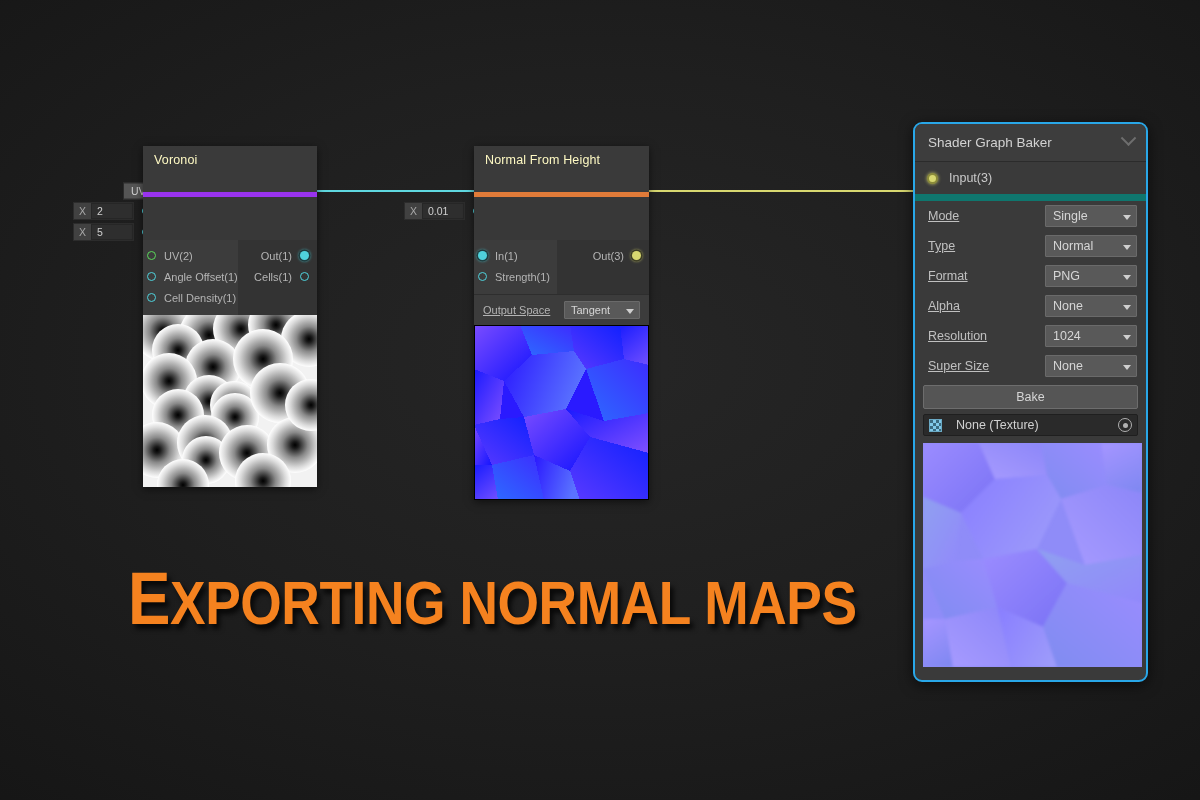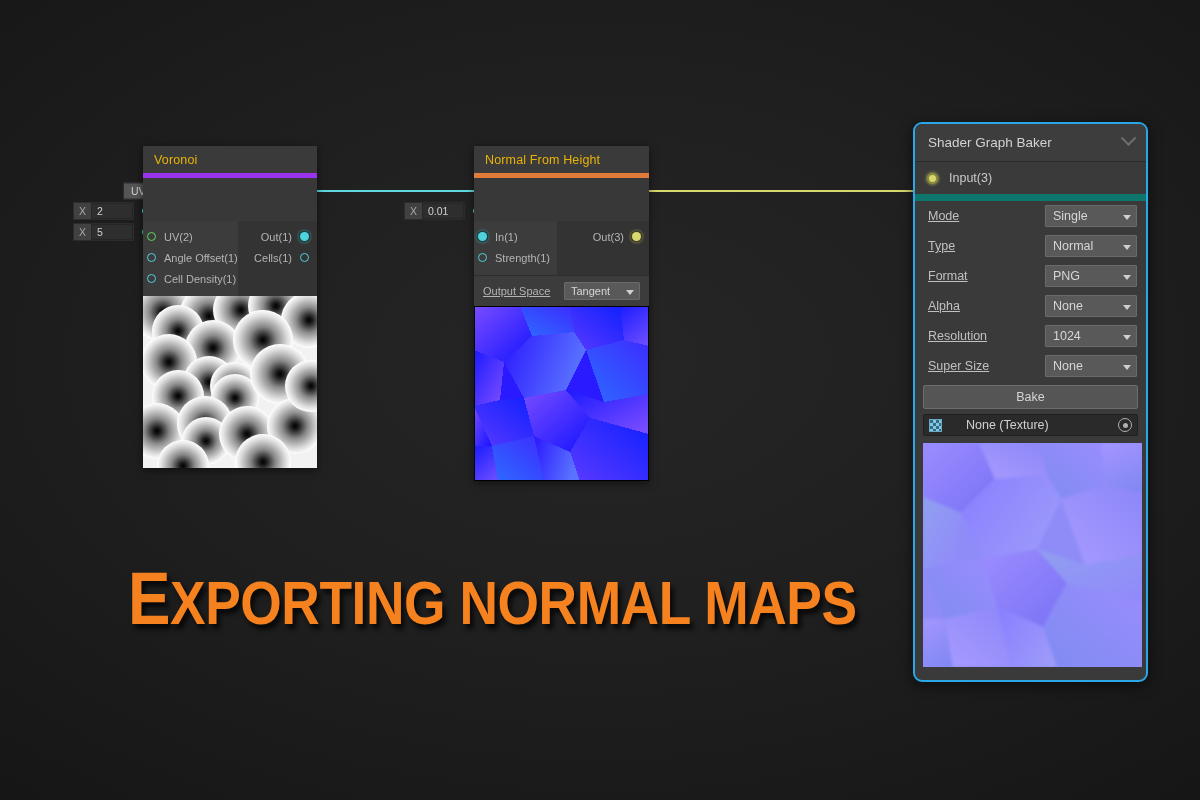--- a/index.html
+++ b/index.html
@@ -22,22 +22,22 @@
   }
 
   
   .node {
     position: absolute;
     background: #383838;
     box-shadow: 0 2px 8px rgba(0,0,0,0.55);
   }
   .node-title {
     font-size: 12.5px;
-    color: #eab308;
-    padding: 7px 0 6px 11px;
+    color: #fef9c3;
+    padding: 7px 0 25px 11px;
     background: #3a3a3a;
     letter-spacing: 0.15px;
   }
   .node-accent { height: 5px; width: 100%; }
   .node-body { display: flex; background: #3c3c3c; margin-top: 43px; }
   .ports-in { flex: 1; padding: 5px 0 7px 0; background: #3c3c3c; }
   .ports-out { width: 92px; padding: 5px 0 7px 0; text-align: right; background: #333333; }
   .port-row {
     display: flex; align-items: center;
     height: 21px;
@@ -215,21 +215,21 @@
     color: #d0d0d0;
     height: 22px;
   }
   .tex-icon {
     width: 13px; height: 13px;
     background:
       repeating-conic-gradient(#7fc8e8 0% 25%, #3a6a80 0% 50%) 0 0 / 6px 6px;
     border: 1px solid #6aa9c4;
     flex: 0 0 auto;
   }
-  #tex-field .tn { flex: 1; margin-left: 24px; }
+  #tex-field .tn { flex: 1; margin-left: 14px; }
   .target-icon {
     width: 14px; height: 14px; border-radius: 50%;
     border: 1.5px solid #b0b0b0;
     position: relative; flex: 0 0 auto;
   }
   .target-icon::after {
     content: ""; position: absolute;
     left: 50%; top: 50%; width: 5px; height: 5px;
     margin: -2.5px 0 0 -2.5px;
     border-radius: 50%; background: #b0b0b0;

